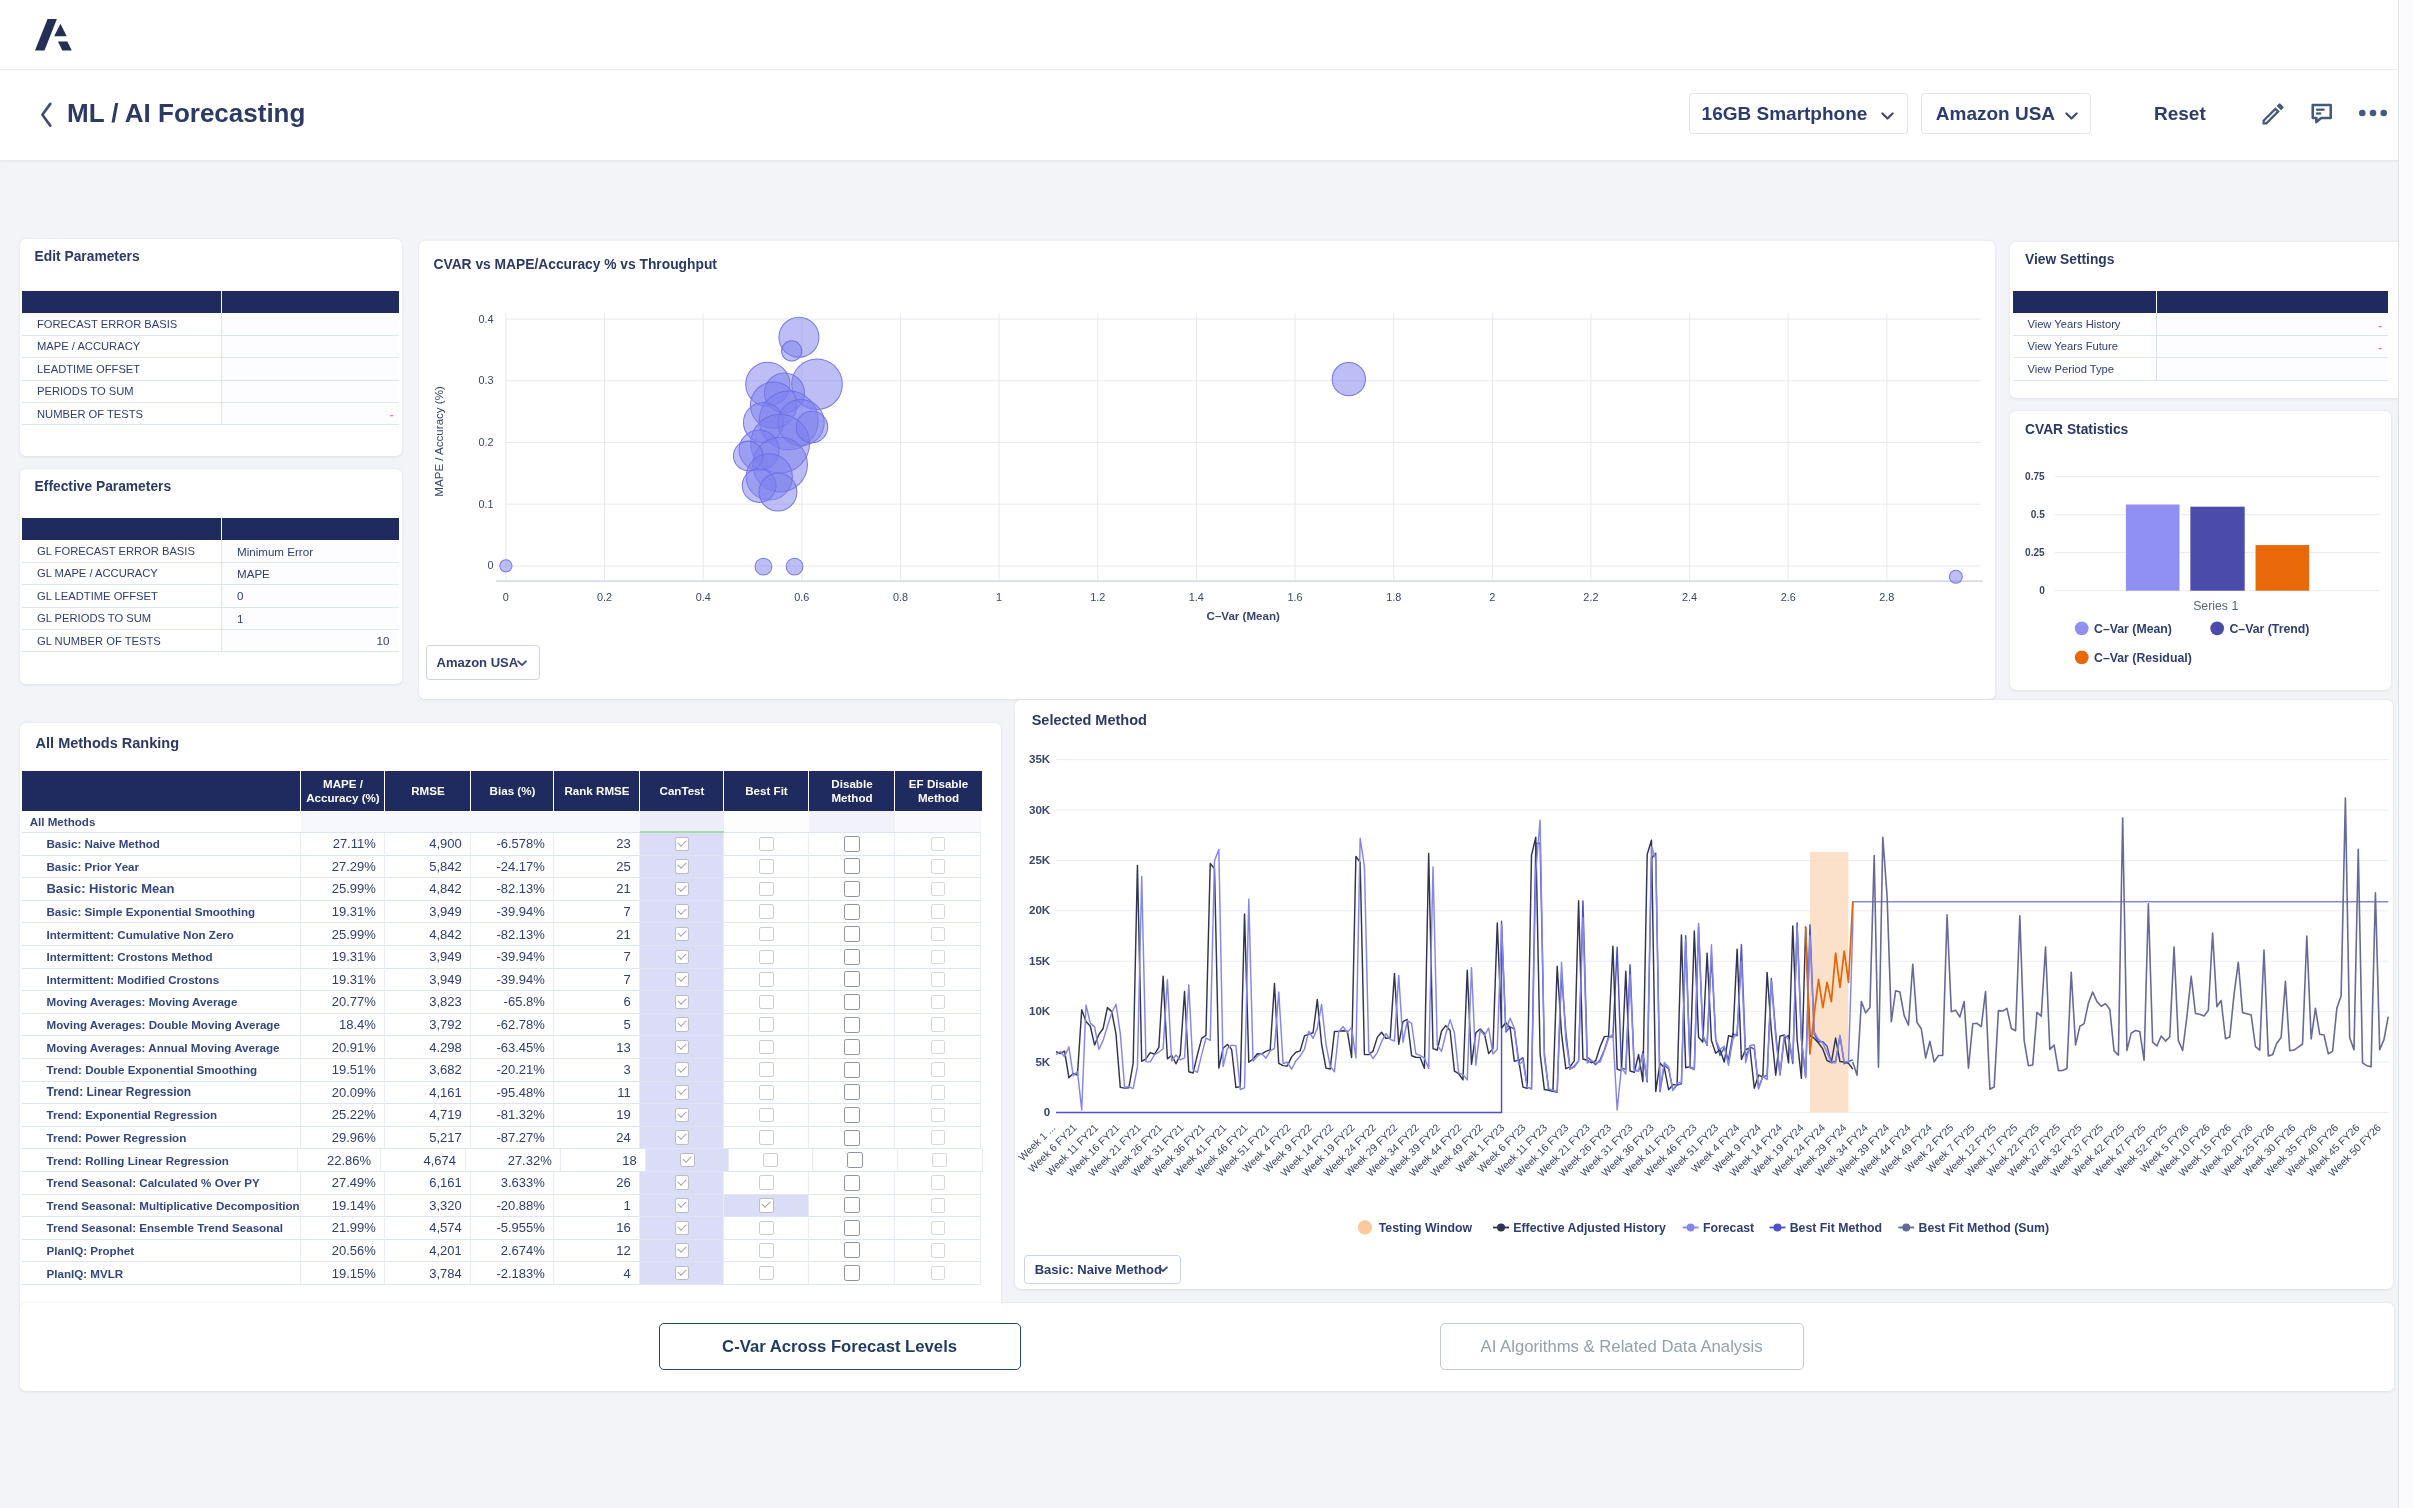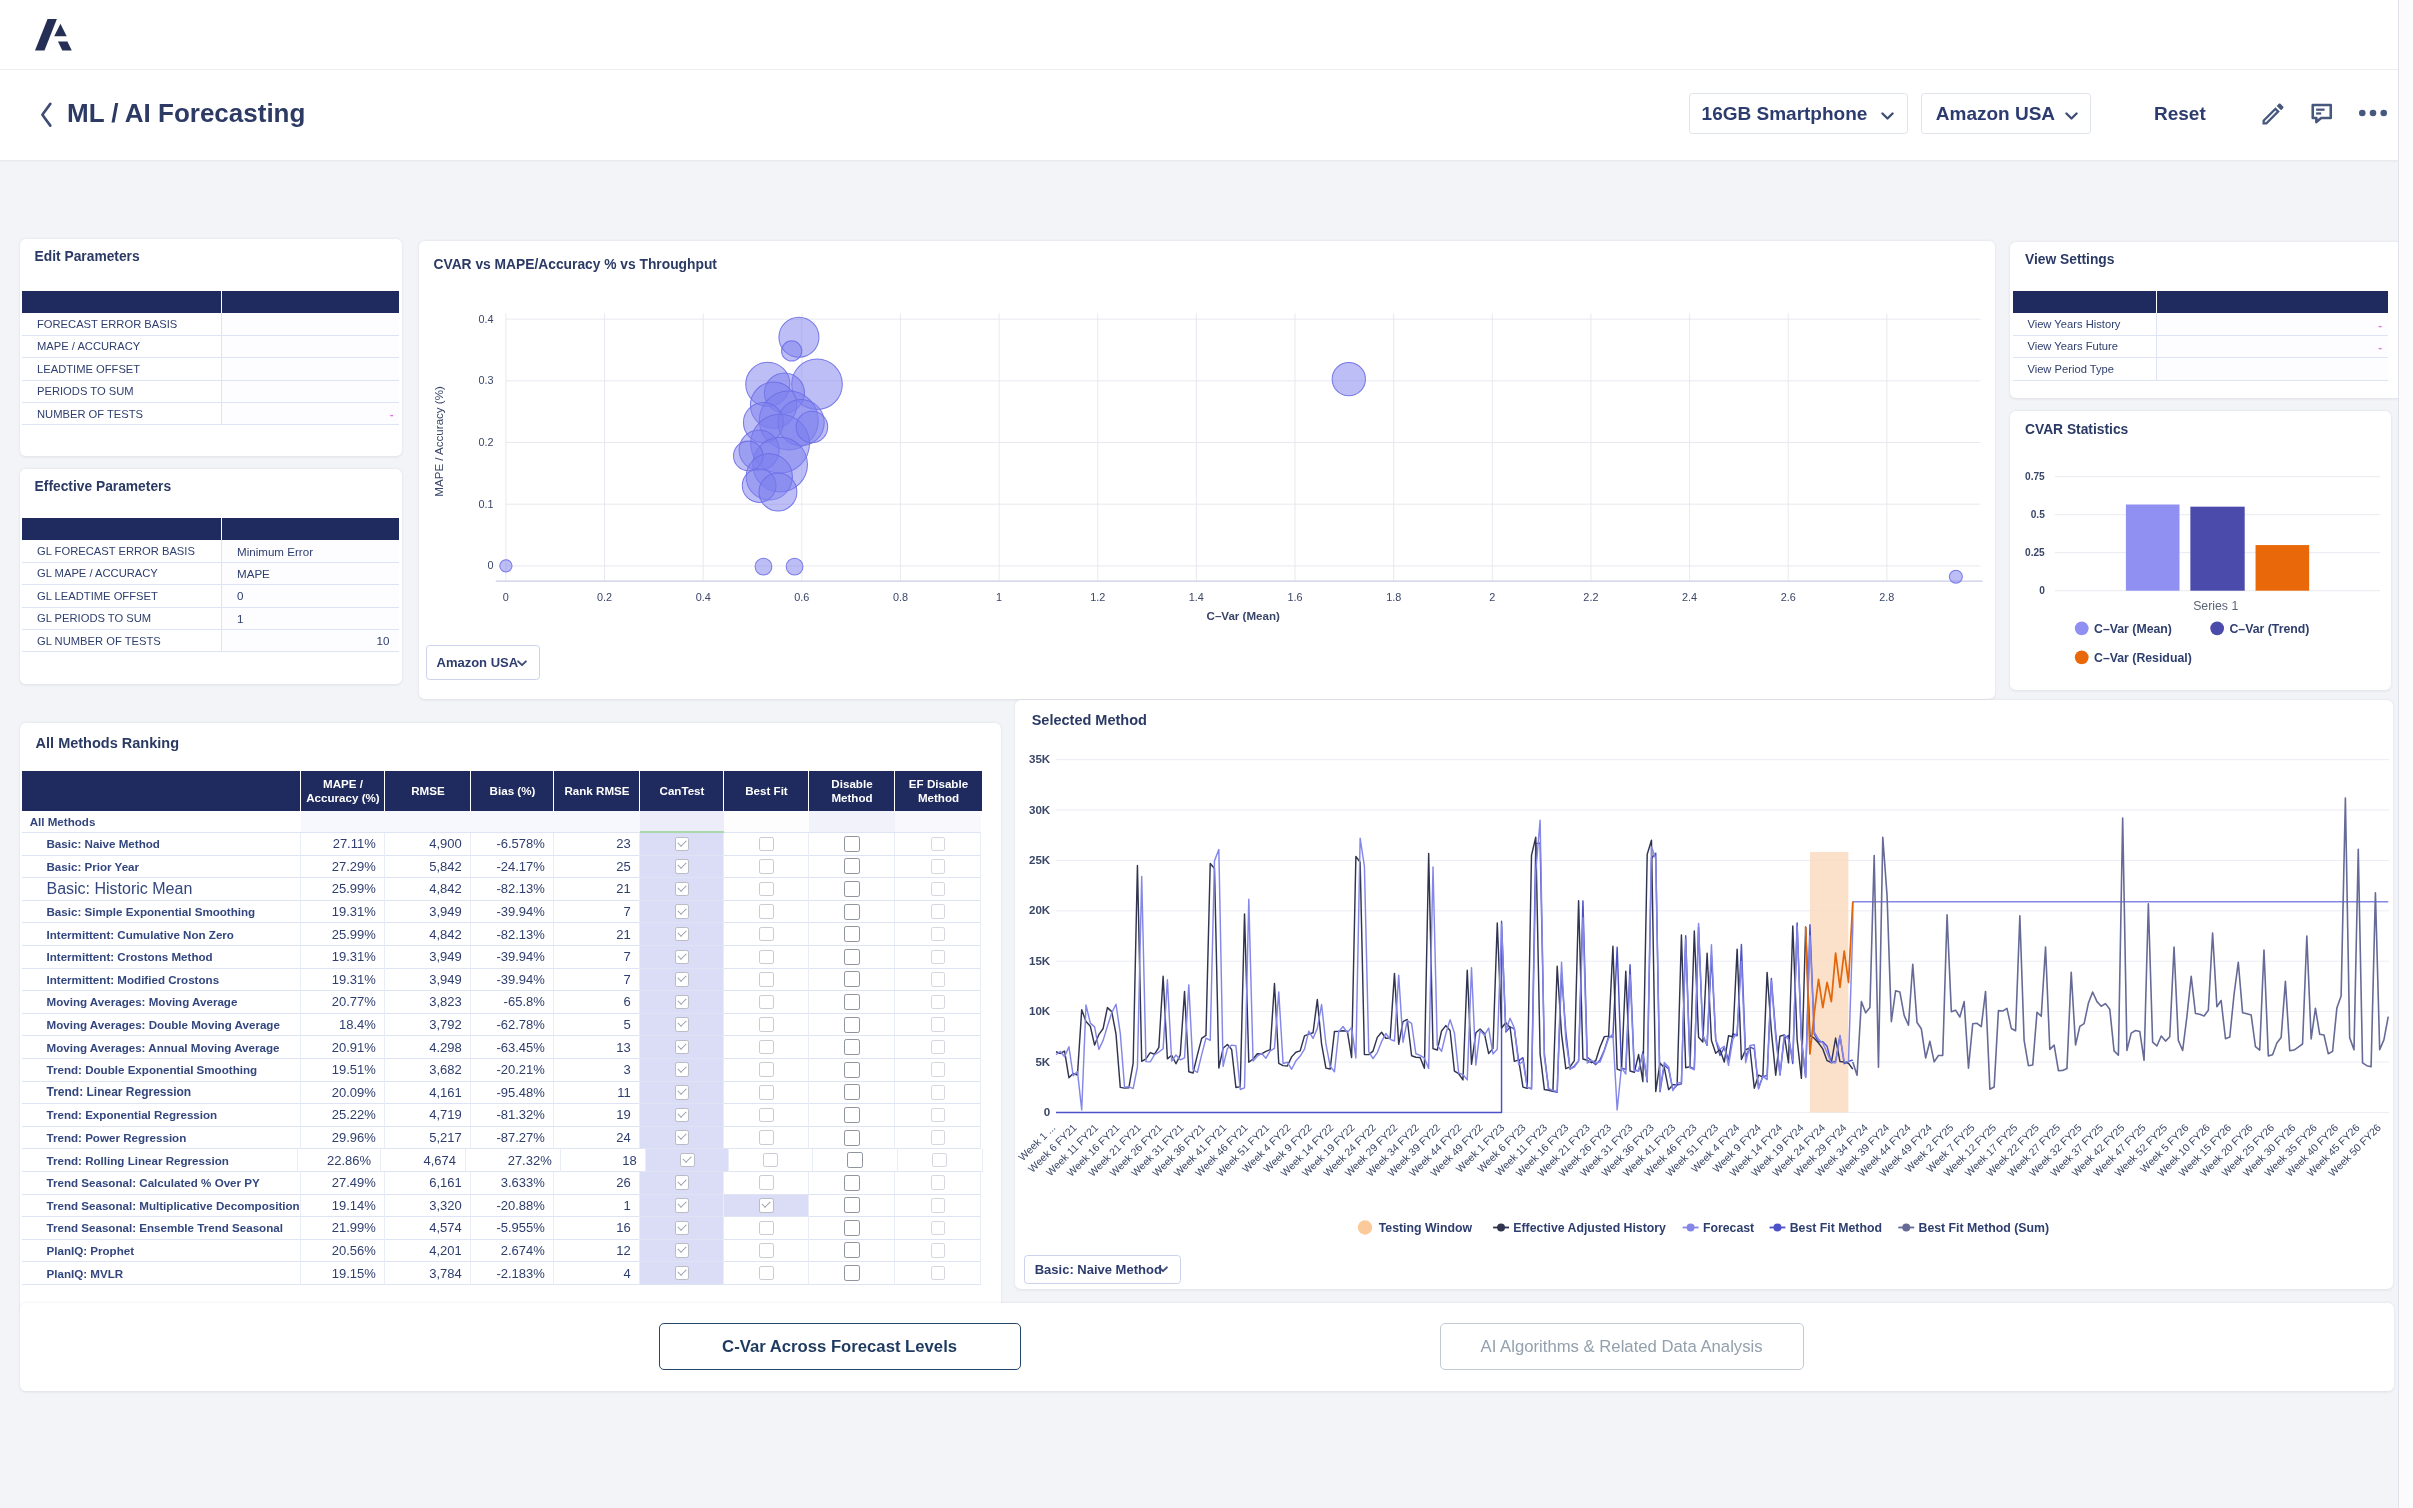--- a/index.html
+++ b/index.html
@@ -319,21 +319,21 @@
           <span class="cb cb-l"></span>
         </div>
 <div class="mc" style="width:86px;justify-content:center">
           <span class="cb cb-d"></span>
         </div>
 <div class="mc" style="width:86px;justify-content:center">
           <span class="cb cb-xl"></span>
         </div>
 </div>
 <div style="display:flex;height:22.6px;font-size:13px">
-<div class="mc" style="width:279px;justify-content:flex-start;padding-left:24px;font-weight:400;font-size:16px;color:#33477e">Basic: Historic Mean</div>
+<div class="mc" style="width:279px;justify-content:flex-start;padding-left:24px;font-weight:700;font-size:13px;color:#33477e">Basic: Historic Mean</div>
 <div class="mc num" style="width:84px">25.99%</div>
 <div class="mc num" style="width:86px">4,842</div>
 <div class="mc num" style="width:83px">-82.13%</div>
 <div class="mc num" style="width:86px">21</div>
 <div class="mc" style="width:84px;background:#dbdcf6;justify-content:center">
           <span class="cb ck"></span>
         </div>
 <div class="mc" style="width:85px;justify-content:center">
           <span class="cb cb-l"></span>
         </div>

